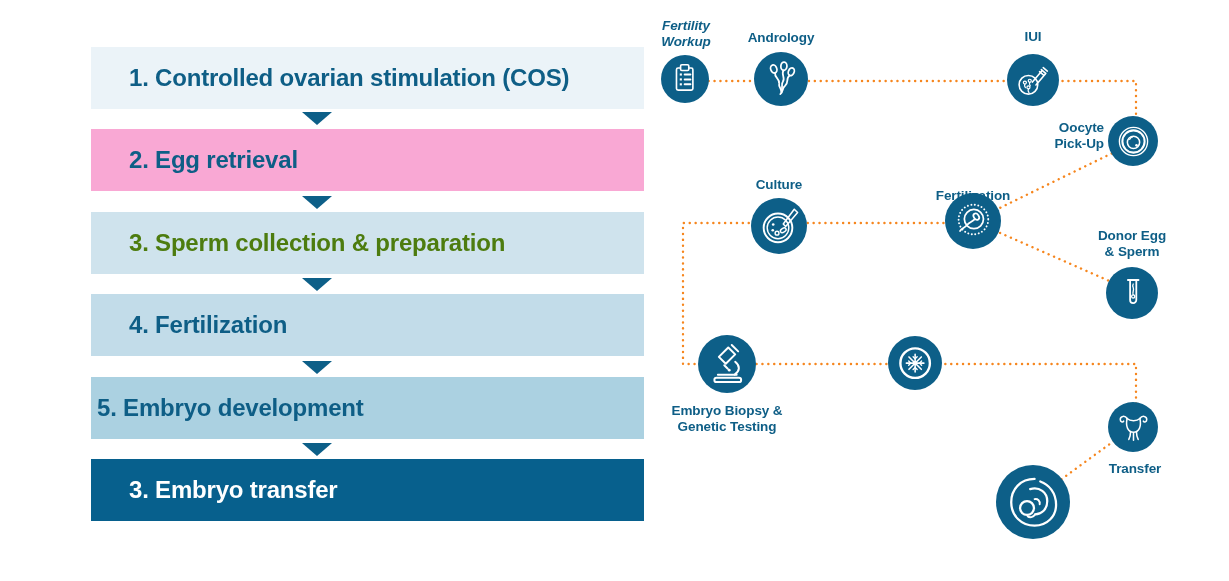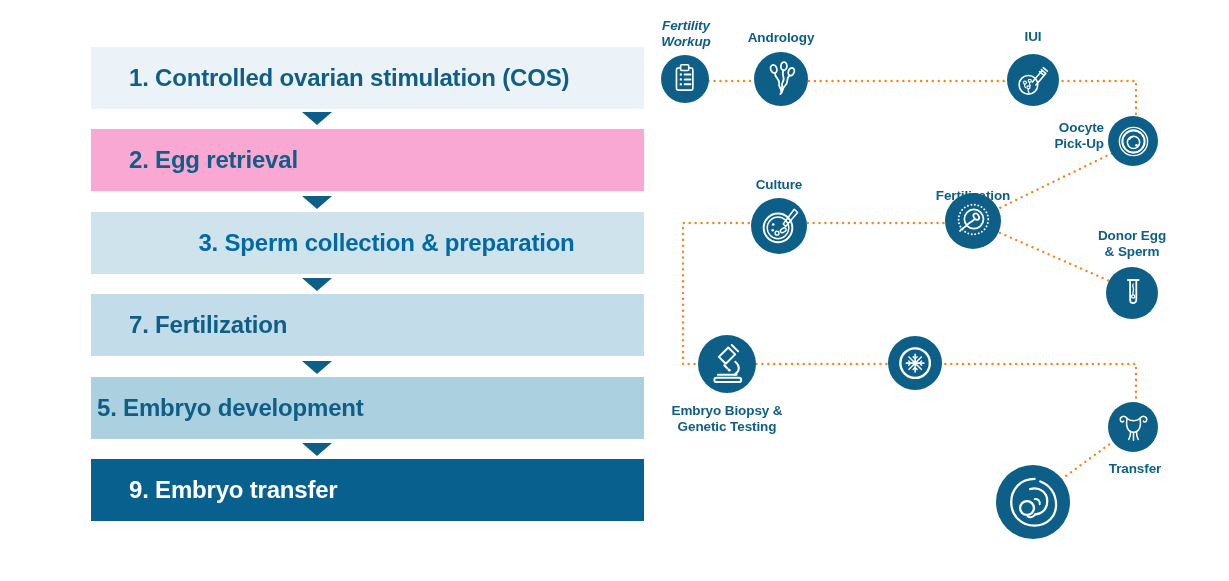--- a/index.html
+++ b/index.html
@@ -49,34 +49,34 @@
 <div class="canvas">
 
   <div class="step s1" style="background: rgb(235, 243, 248); color: rgb(14, 94, 134);">
     <span>1. Controlled ovarian stimulation (COS)</span>
   </div>
   <div class="down-arrow a1"></div>
   <div class="step s2" style="background: #f9a8d4; color: rgb(14, 94, 134);">
     <span>2. Egg retrieval</span>
   </div>
   <div class="down-arrow a2"></div>
-  <div class="step s3" style="background: rgb(207, 227, 237); color: #0369a1; justify-content: center;">
+  <div class="step s3" style="background: rgb(207, 227, 237); color: #4d7c0f;">
     <span>3. Sperm collection &amp; preparation</span>
   </div>
   <div class="down-arrow a3"></div>
   <div class="step s4" style="background: rgb(194, 220, 233); color: rgb(14, 94, 134);">
-    <span>7. Fertilization</span>
+    <span>4. Fertilization</span>
   </div>
   <div class="down-arrow a4"></div>
   <div class="step s5" style="background: rgb(171, 209, 225); color: rgb(14, 94, 134); padding-left: 6px;">
     <span>5. Embryo development</span>
   </div>
   <div class="down-arrow a5"></div>
   <div class="step s6" style="background: rgb(7, 96, 141); color: rgb(255, 255, 255);">
-    <span>9. Embryo transfer</span>
+    <span>3. Embryo transfer</span>
   </div>
 
   <svg class="connectors" viewBox="0 0 1229 581" fill="none" stroke="#F6861E" stroke-width="2.4" stroke-linecap="round" stroke-dasharray="0.1 5.8">
     <path d="M685 81 H1033"></path>
     <path d="M1033 81 H1136 V141"></path>
     <path d="M1133 143 L973 221"></path>
     <path d="M973 221 L1132 291"></path>
     <path d="M973 223 H683 V364 H727"></path>
     <path d="M727 364 H1136 V427"></path>
     <path d="M1133 427 L1033 500"></path>

